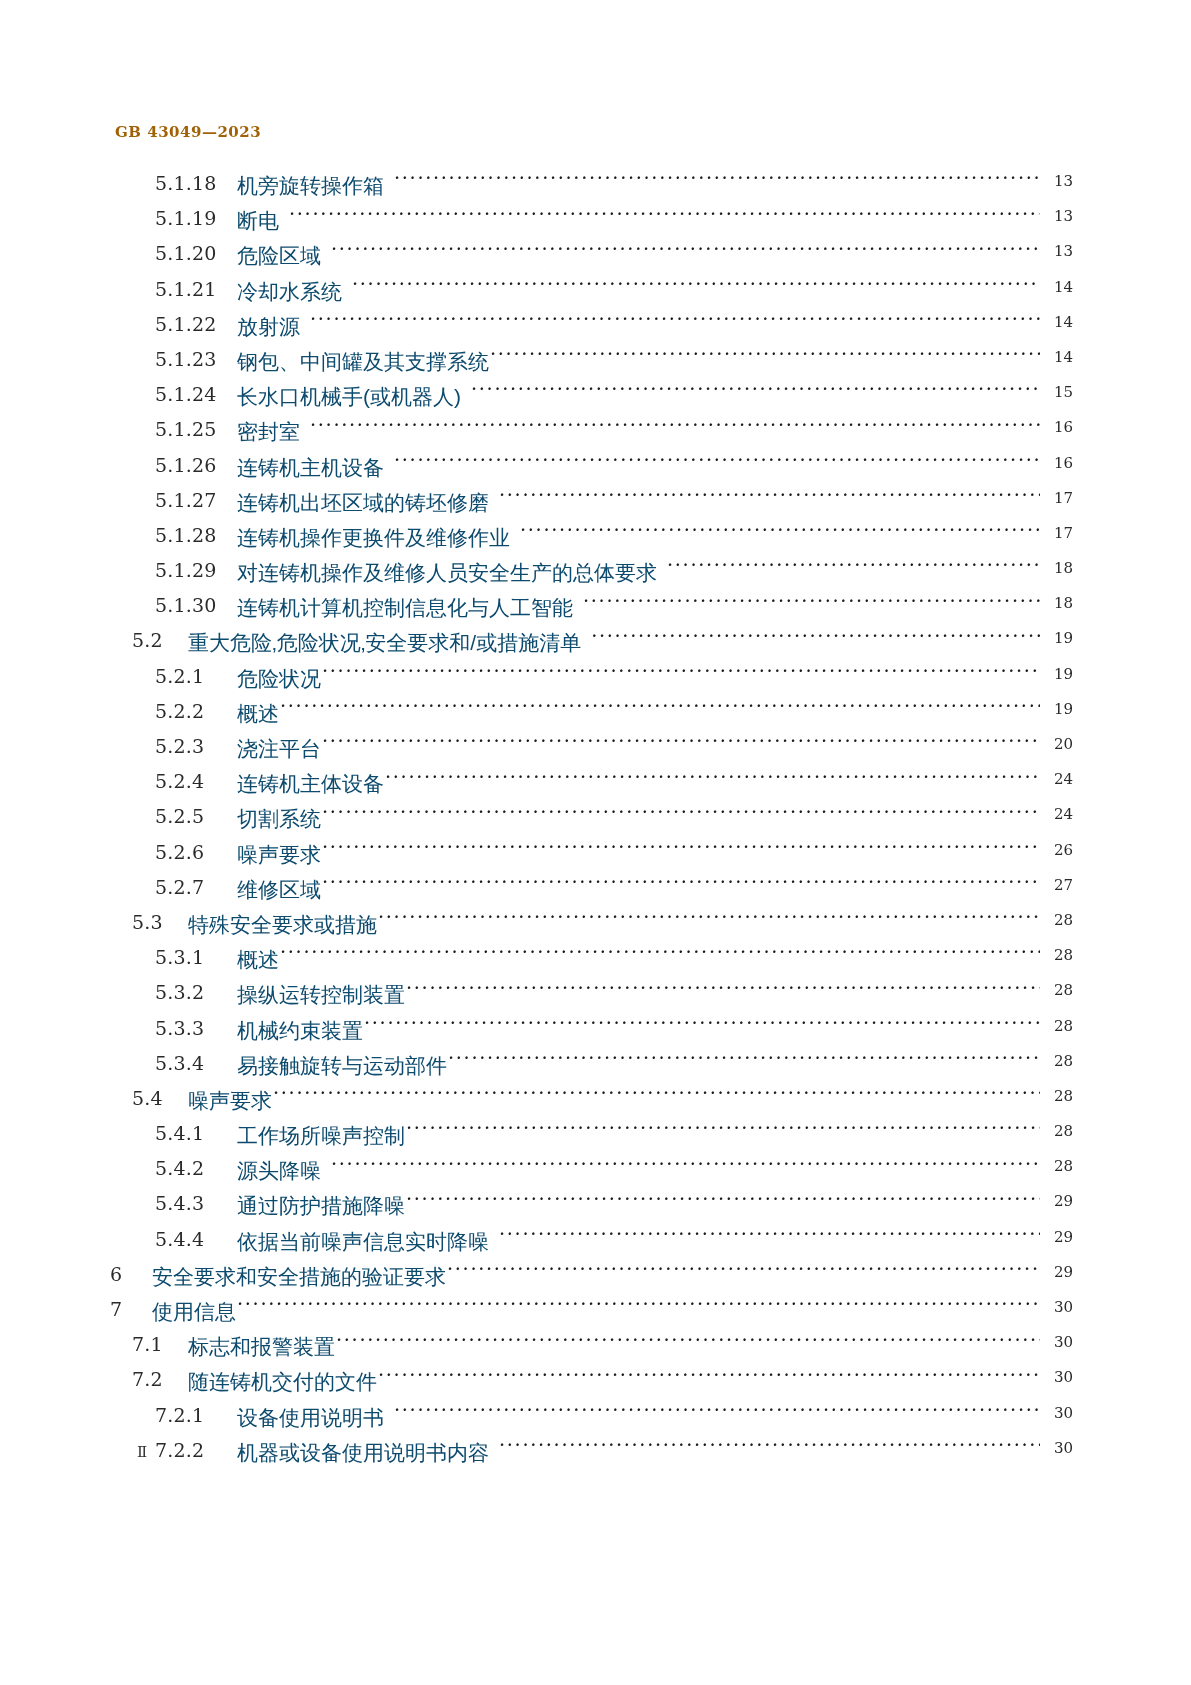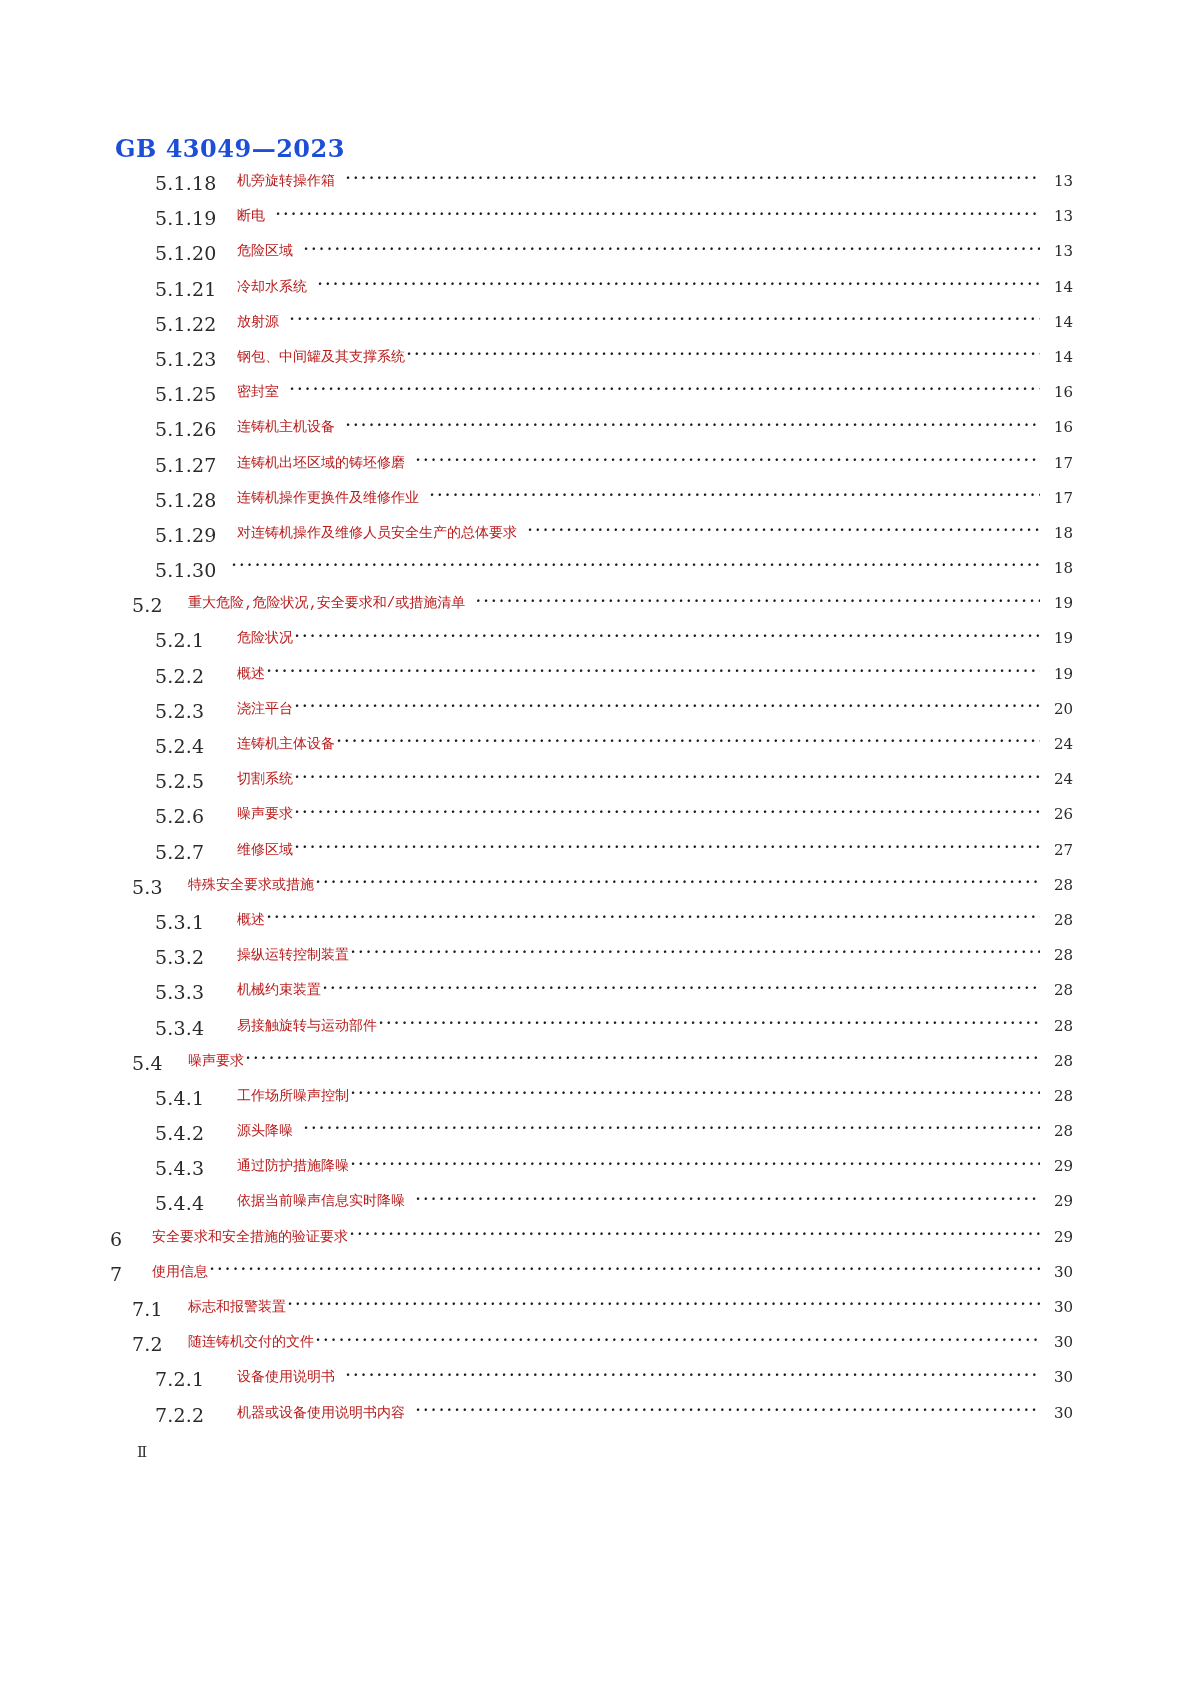--- a/index.html
+++ b/index.html
@@ -21,26 +21,26 @@
     position: absolute;
     left: 0; top: 0;
     width: 1191px;
     height: 1685px;
   }
 
   
   .doc-header {
     position: absolute;
     left: 115px;
-    top: 134px;
+    top: 123px;
     font-family: "DejaVu Serif", "Liberation Serif", serif;
     font-weight: bold;
-    font-size: 24px;
+    font-size: 15px;
     letter-spacing: 0.5px;
-    color: #1d4ed8;
+    color: #a16207;
     white-space: nowrap;
   }
   .doc-header .hdr-code { margin-right: 9px; }
 
   
   .toc {
     position: absolute;
     left: 0;
     top: 172px;
     width: 1191px;
@@ -68,23 +68,23 @@
     letter-spacing: 0.2px;
     color: #2a2a2a;
     flex: 0 0 auto;
   }
   .lvl1 .toc-num { min-width: 26px; }
   .lvl2 .toc-num { min-width: 40px; }
   .lvl3 .toc-num { min-width: 66px; }
 
   .toc-title {
     flex: 0 0 auto;
-    font-family: Liberation Mono, monospace;
-    font-size: 14px;
-    color: #b91c1c;
+    font-family: Liberation Sans, sans-serif;
+    font-size: 21px;
+    color: #0c4a6e;
     margin-left: 16px;
   }
 
   .toc-leader {
     flex: 1 1 auto;
     overflow: hidden;
     margin: 0 7px 0 10px;
     position: relative;
     height: 1em;
   }
@@ -162,20 +162,26 @@
         <span class="toc-leader"></span>
         <span class="toc-page">14</span>
       </div>
       <div class="toc-entry lvl3 tight">
         <span class="toc-num">5.1.23</span>
         <span class="toc-title">钢包、中间罐及其支撑系统</span>
         <span class="toc-leader"></span>
         <span class="toc-page">14</span>
       </div>
       <div class="toc-entry lvl3">
+        <span class="toc-num">5.1.24</span>
+        <span class="toc-title">长水口机械手(或机器人)</span>
+        <span class="toc-leader"></span>
+        <span class="toc-page">15</span>
+      </div>
+      <div class="toc-entry lvl3">
         <span class="toc-num">5.1.25</span>
         <span class="toc-title">密封室</span>
         <span class="toc-leader"></span>
         <span class="toc-page">16</span>
       </div>
       <div class="toc-entry lvl3">
         <span class="toc-num">5.1.26</span>
         <span class="toc-title">连铸机主机设备</span>
         <span class="toc-leader"></span>
         <span class="toc-page">16</span>
@@ -193,20 +199,21 @@
         <span class="toc-page">17</span>
       </div>
       <div class="toc-entry lvl3">
         <span class="toc-num">5.1.29</span>
         <span class="toc-title">对连铸机操作及维修人员安全生产的总体要求</span>
         <span class="toc-leader"></span>
         <span class="toc-page">18</span>
       </div>
       <div class="toc-entry lvl3">
         <span class="toc-num">5.1.30</span>
+        <span class="toc-title">连铸机计算机控制信息化与人工智能</span>
         <span class="toc-leader"></span>
         <span class="toc-page">18</span>
       </div>
       <div class="toc-entry lvl2">
         <span class="toc-num">5.2</span>
         <span class="toc-title">重大危险‚危险状况‚安全要求和/或措施清单</span>
         <span class="toc-leader"></span>
         <span class="toc-page">19</span>
       </div>
       <div class="toc-entry lvl3 tight">

